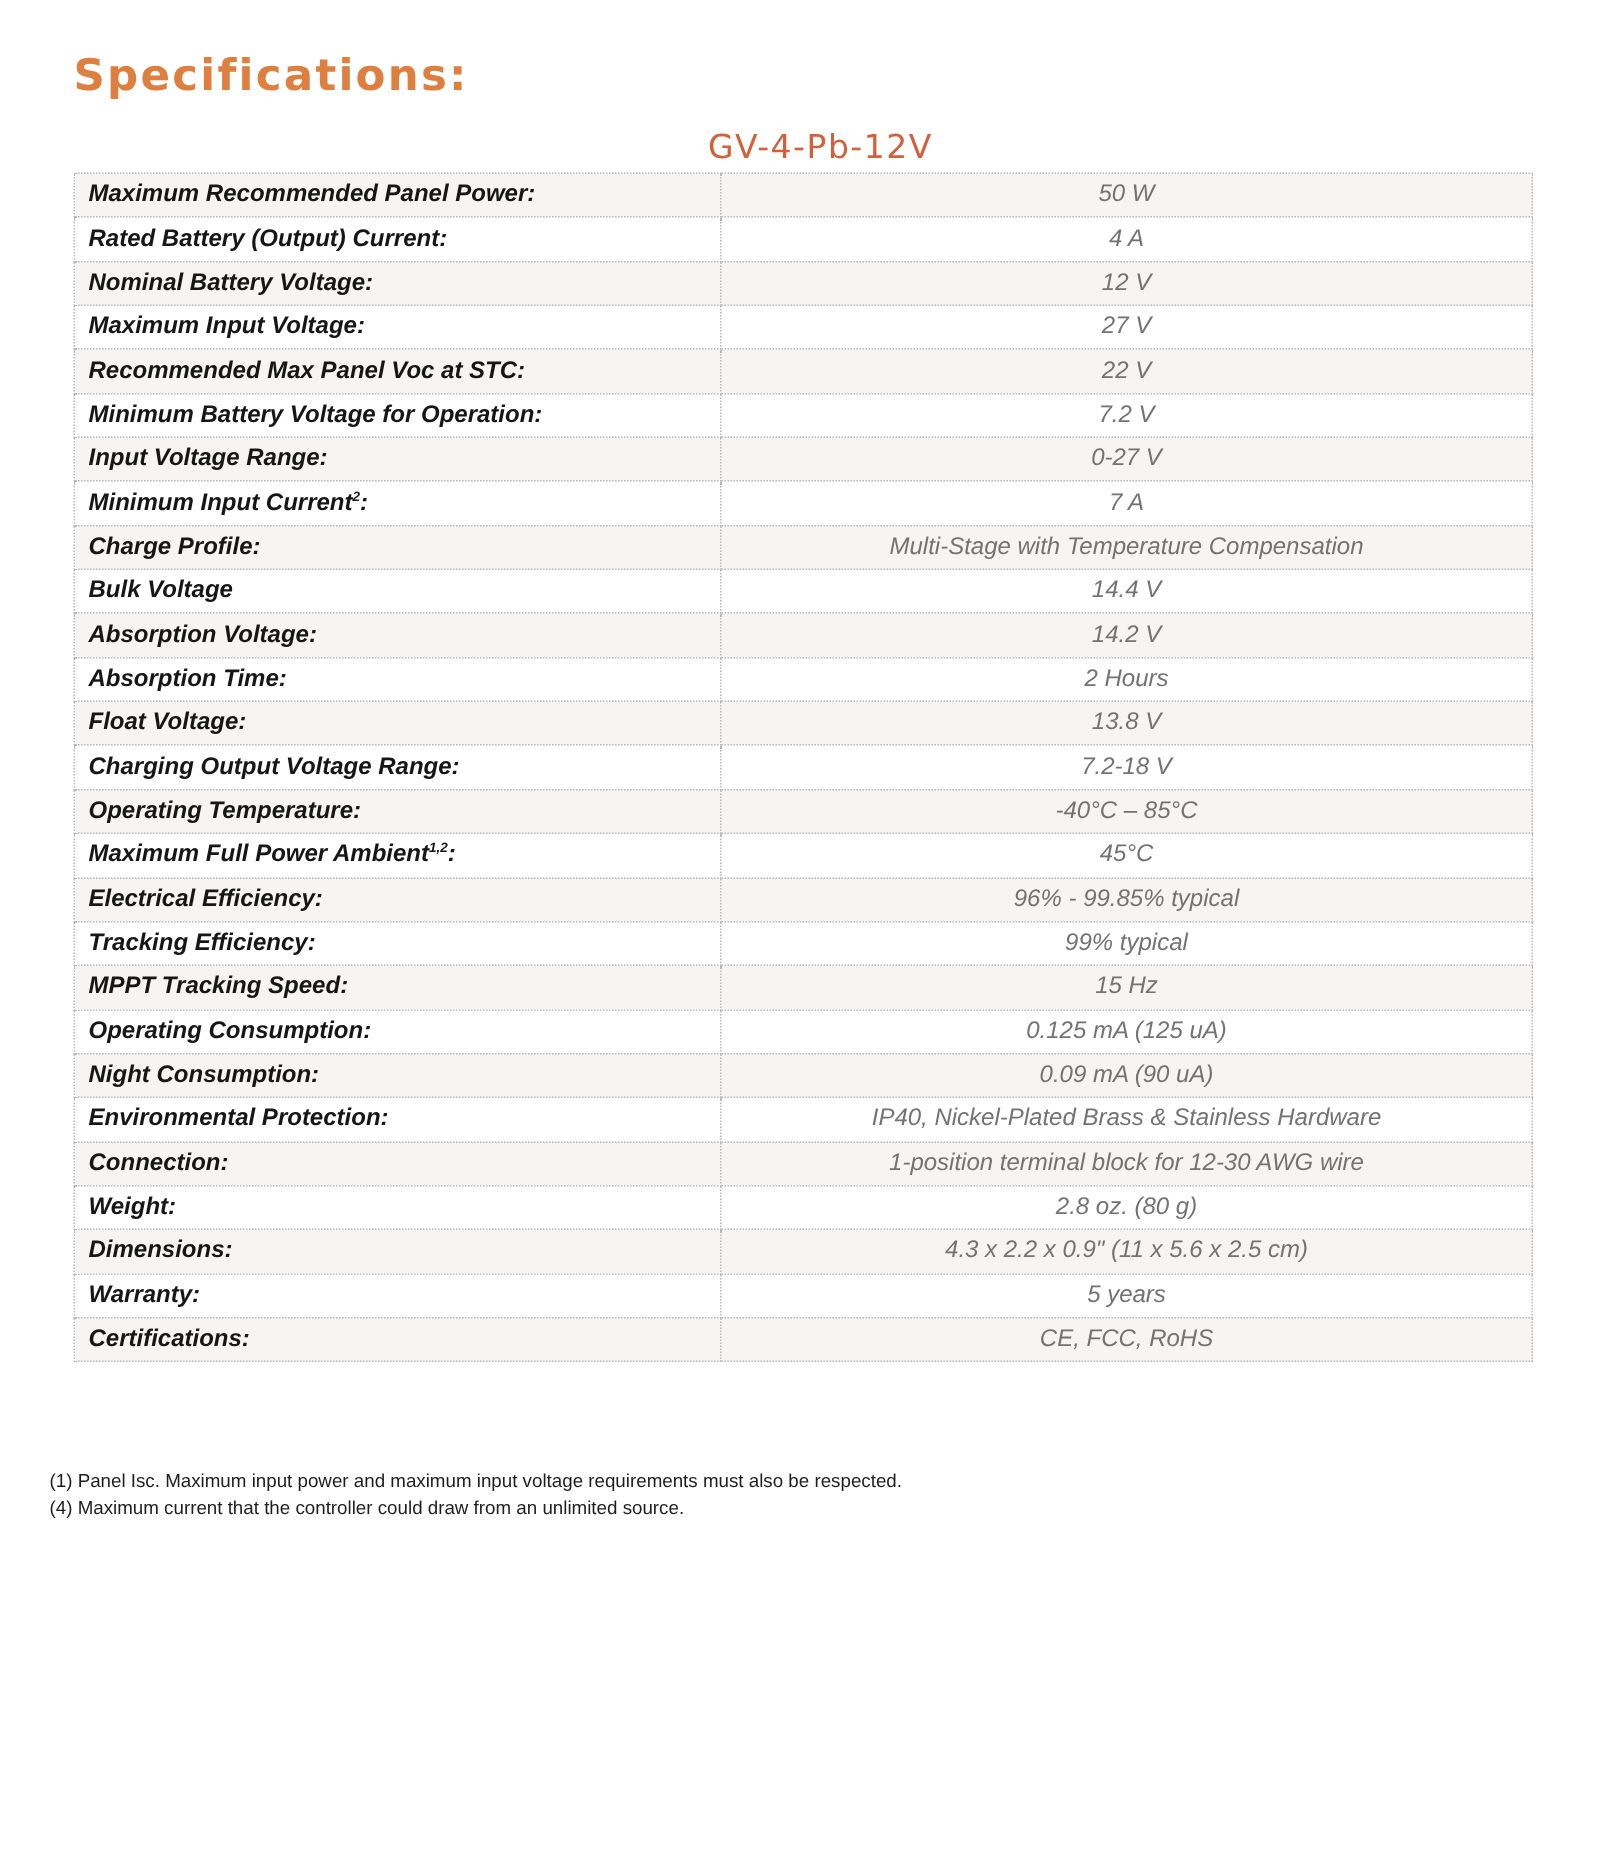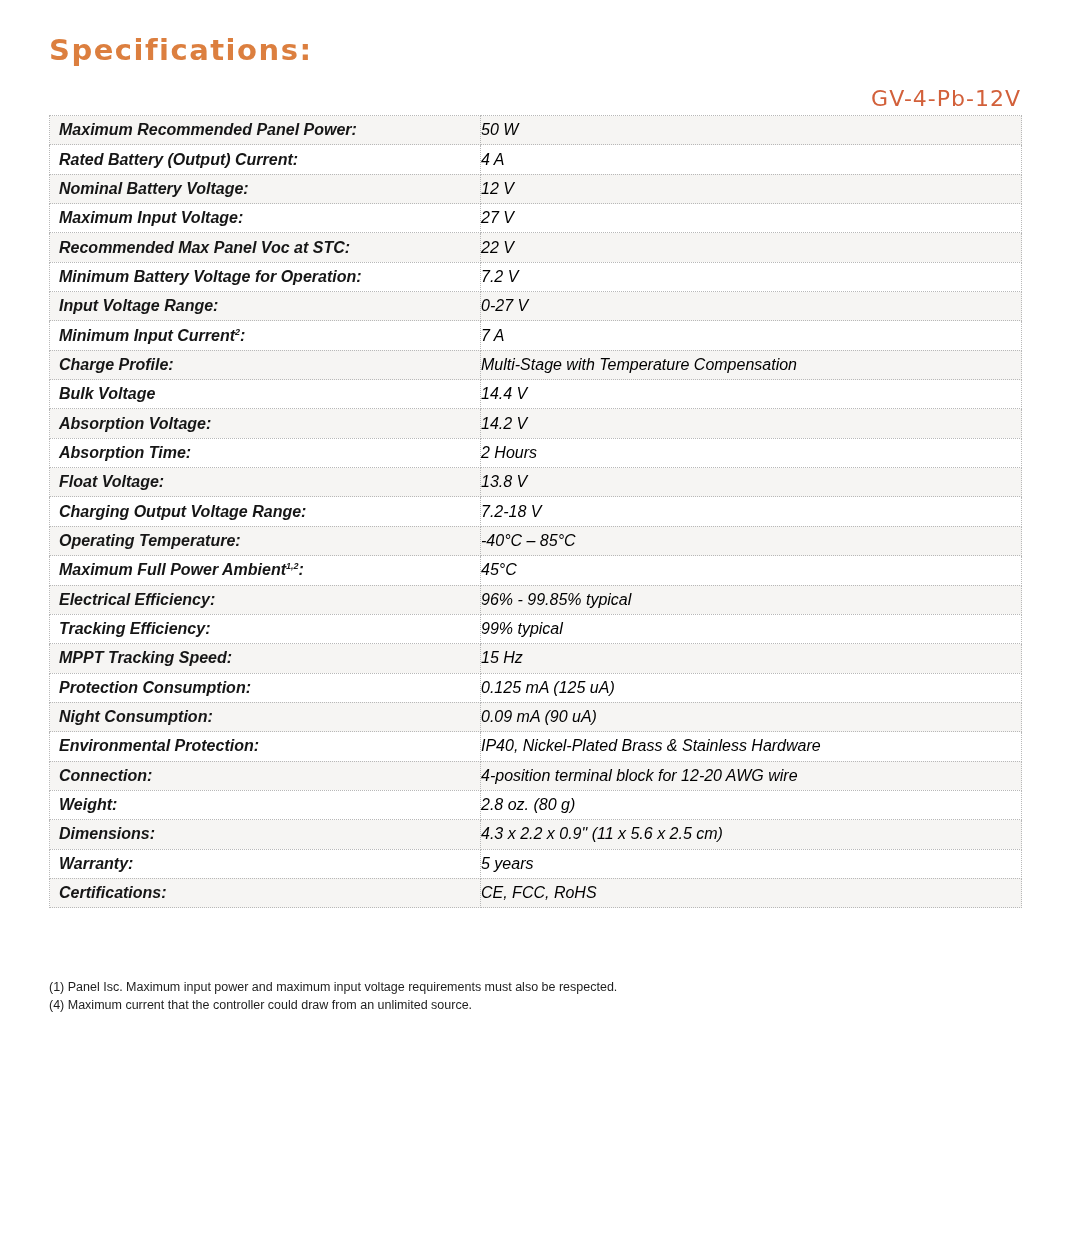--- a/index.html
+++ b/index.html
@@ -3,39 +3,39 @@
 <meta charset="utf-8">
 <style>
   html, body { margin: 0; padding: 0; background: #ffffff; }
   body { width: 1074px; height: 1236px; position: relative; font-family: "Liberation Sans", sans-serif; color: #1a1a1a; }
   .title {
     position: absolute; left: 49px; top: 26px;
     font-family: "DejaVu Sans", sans-serif; font-weight: bold; font-size: 29px;
     color: #dc7f3f; letter-spacing: 1.5px; margin: 0; line-height: 48px;
   }
   .model {
-    position: absolute; left: 472px; width: 549px; top: 84px; text-align: right;
+    position: absolute; left: 472px; width: 549px; top: 84px; text-align: left;
     font-family: "DejaVu Sans", sans-serif; font-size: 22px; color: #d2603a;
     letter-spacing: 1px; line-height: 30px;
   }
   table.specs {
     position: absolute; left: 49px; top: 115px; width: 973px;
     border-collapse: collapse; table-layout: fixed;
   }
   table.specs td {
     height: 28.35px; padding: 0; border: 1px dotted #b8b8b8;
     font-size: 16px; line-height: 16px; vertical-align: middle; font-style: italic;
   }
   table.specs tr:nth-child(odd) td { background: #f6f5f3; }
   table.specs tr:nth-child(even) td { background: #ffffff; }
   td.label { width: 421px; padding-left: 9px !important; font-weight: bold; color: #161616; }
-  td.value { text-align: left; color: #000000; }
+  td.value { text-align: center; color: #737373; }
   sup { font-size: 9px; line-height: 0; vertical-align: super; }
   .footnotes {
-    position: absolute; left: 49px; top: 979px; font-size: 12.5px; line-height: 17.5px; color: #1e1e1e;
+    position: absolute; left: 33px; top: 979px; font-size: 12.5px; line-height: 17.5px; color: #1e1e1e;
     font-family: "Liberation Sans", sans-serif;
   }
   .footnotes div { margin: 0; }
 </style>
 </head>
 <body>
 
 <h1 class="title">Specifications:</h1>
 <div class="model">GV-4-Pb-12V</div>
 
@@ -111,34 +111,34 @@
       </tr>
       <tr>
         <td class="label"><span>Tracking Efficiency:</span></td>
         <td class="value">99% typical</td>
       </tr>
       <tr>
         <td class="label"><span>MPPT Tracking Speed:</span></td>
         <td class="value">15 Hz</td>
       </tr>
       <tr>
-        <td class="label"><span>Protection Consumption:</span></td>
+        <td class="label"><span>Operating Consumption:</span></td>
         <td class="value">0.125 mA (125 uA)</td>
       </tr>
       <tr>
         <td class="label"><span>Night Consumption:</span></td>
         <td class="value">0.09 mA (90 uA)</td>
       </tr>
       <tr>
         <td class="label"><span>Environmental Protection:</span></td>
         <td class="value">IP40, Nickel-Plated Brass &amp; Stainless Hardware</td>
       </tr>
       <tr>
         <td class="label"><span>Connection:</span></td>
-        <td class="value">4-position terminal block for 12-20 AWG wire</td>
+        <td class="value">1-position terminal block for 12-30 AWG wire</td>
       </tr>
       <tr>
         <td class="label"><span>Weight:</span></td>
         <td class="value">2.8 oz.  (80 g)</td>
       </tr>
       <tr>
         <td class="label"><span>Dimensions:</span></td>
         <td class="value">4.3 x 2.2 x 0.9"  (11 x 5.6 x 2.5 cm)</td>
       </tr>
       <tr>

